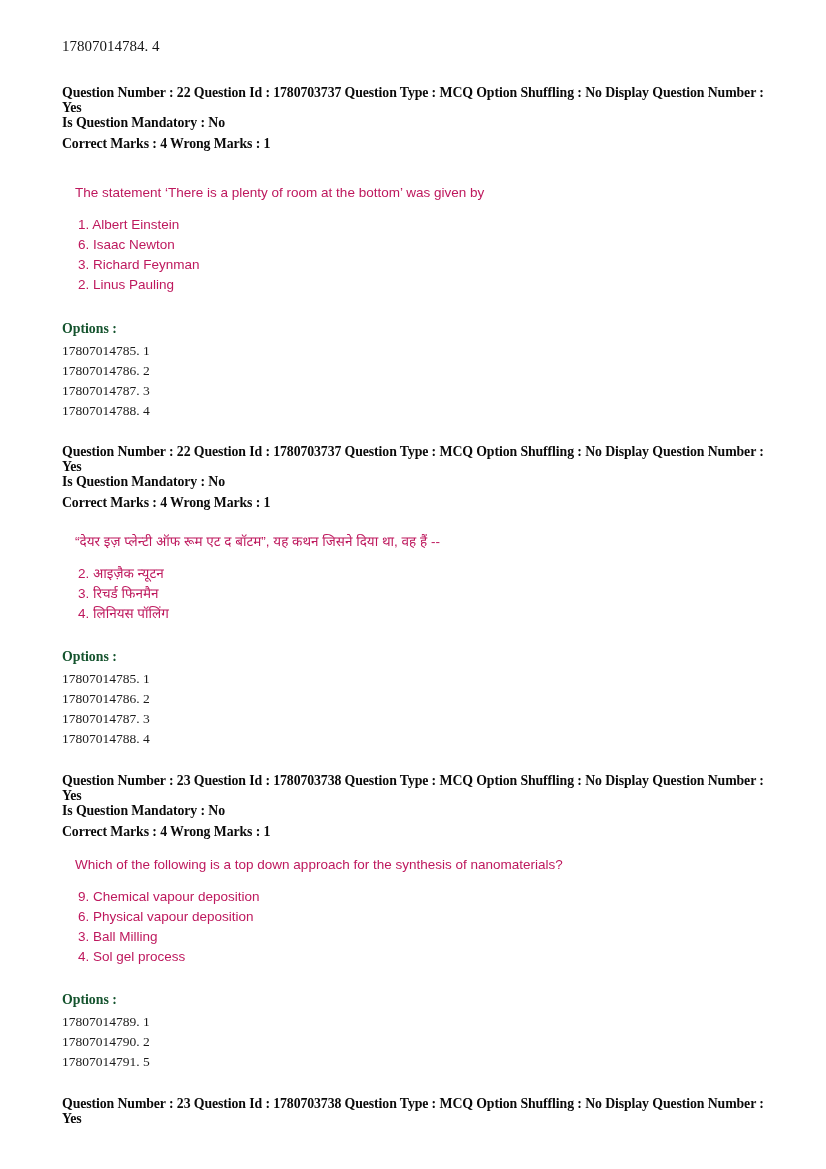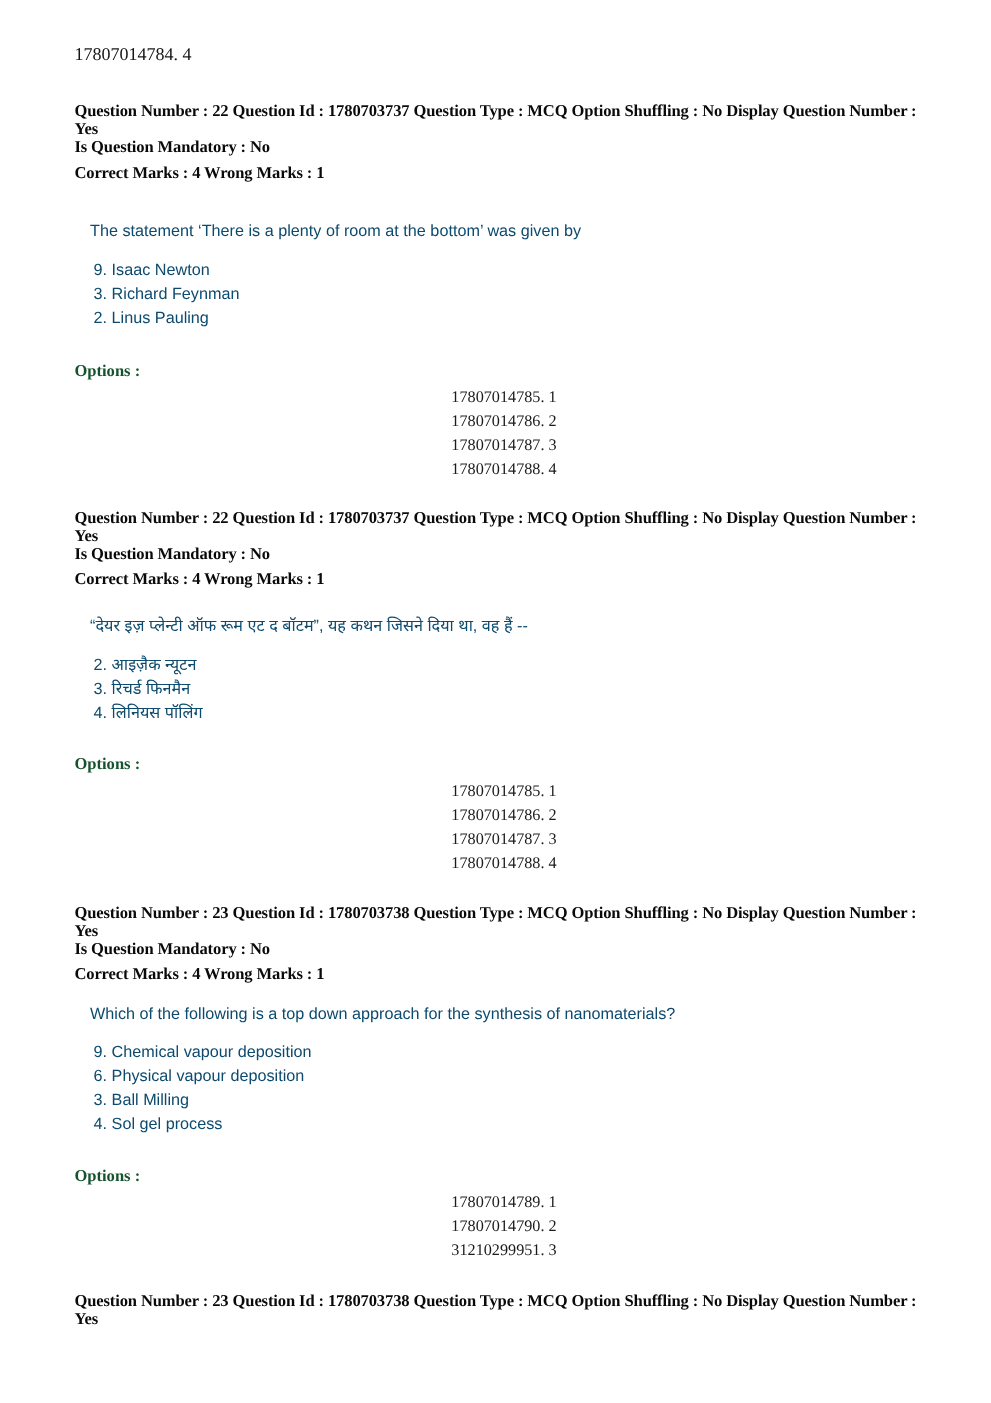--- a/index.html
+++ b/index.html
@@ -28,38 +28,38 @@
     max-width: 716px;
   }
   .meta .marks {
     margin-top: 6px;
   }
   .qimg {
     margin-top: 33px;
     padding-left: 13px;
     font-family: "Liberation Sans", "DejaVu Sans", sans-serif;
     font-size: 13.5px;
-    color: #0c4a6e;
+    color: #be185d;
     filter: blur(0.3px);
   }
   .qimg .qtext {
     margin-bottom: 14px;
     line-height: 17px;
   }
   .qimg .choice {
     line-height: 20px;
     padding-left: 3px;
   }
   .options-block { margin-top: 26px; }
   .options-heading {
     font-weight: bold;
     font-size: 13.8px;
     color: #14532d;
   }
-  .oids { margin-top: 4px; text-align: center; }
+  .oids { margin-top: 4px; }
   .oid {
     font-size: 13.5px;
     line-height: 20px;
     color: #1b1b1b;
   }
   .sec-gap-header { margin-top: 23px; }
   .sec-gap-q { margin-top: 17px; }
 </style>
 </head>
 <body>
@@ -69,21 +69,22 @@
   <div class="lead-id">17807014784. 4</div>
 
   <div>
     <div class="meta">
       <div>Question Number : 22 Question Id : 1780703737 Question Type : MCQ Option Shuffling : No Display Question Number : Yes</div>
       <div>Is Question Mandatory : No</div>
       <div class="marks">Correct Marks : 4 Wrong Marks : 1</div>
     </div>
     <div class="qimg">
       <div class="qtext">The statement ‘There is a plenty of room at the bottom’ was given by</div>
-      <div class="choice">9. Isaac Newton</div>
+      <div class="choice">1. Albert Einstein</div>
+      <div class="choice">6. Isaac Newton</div>
       <div class="choice">3. Richard Feynman</div>
       <div class="choice">2. Linus Pauling</div>
     </div>
     <div class="options-block">
       <div class="options-heading">Options :</div>
       <div class="oids">
         <div class="oid">17807014785. 1</div>
         <div class="oid">17807014786. 2</div>
         <div class="oid">17807014787. 3</div>
         <div class="oid">17807014788. 4</div>
@@ -125,21 +126,21 @@
       <div class="choice">9. Chemical vapour deposition</div>
       <div class="choice">6. Physical vapour deposition</div>
       <div class="choice">3. Ball Milling</div>
       <div class="choice">4. Sol gel process</div>
     </div>
     <div class="options-block" style="margin-top:25px;">
       <div class="options-heading">Options :</div>
       <div class="oids">
         <div class="oid">17807014789. 1</div>
         <div class="oid">17807014790. 2</div>
-        <div class="oid">31210299951. 3</div>
+        <div class="oid">17807014791. 5</div>
       </div>
     </div>
   </div>
 
   <div>
     <div class="meta" style="margin-top:24px;">
       <div>Question Number : 23 Question Id : 1780703738 Question Type : MCQ Option Shuffling : No Display Question Number : Yes</div>
 
     </div>
   </div>

